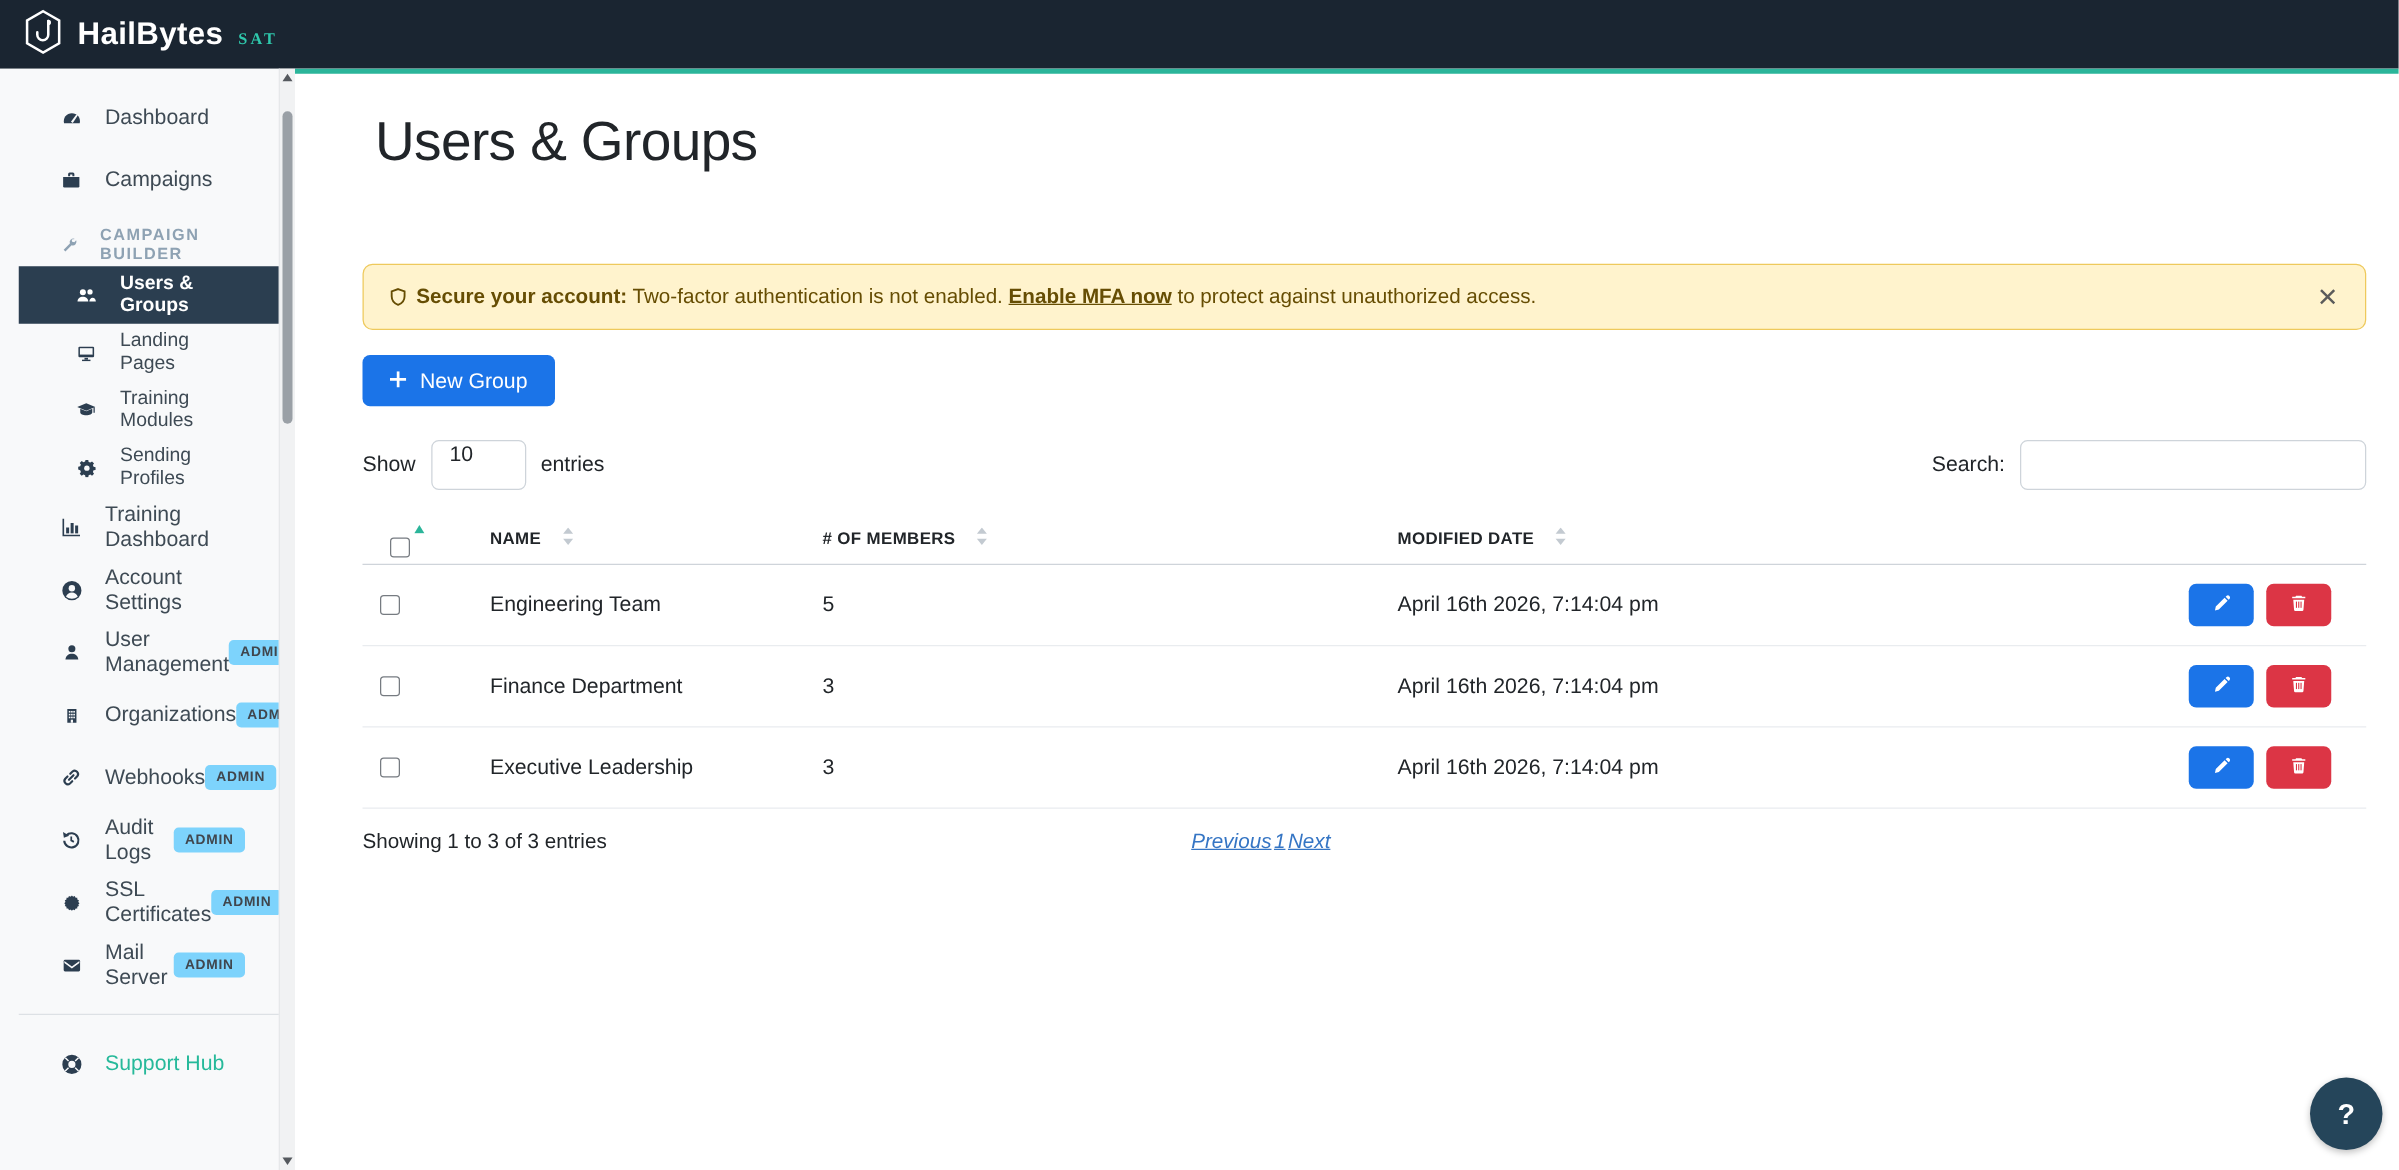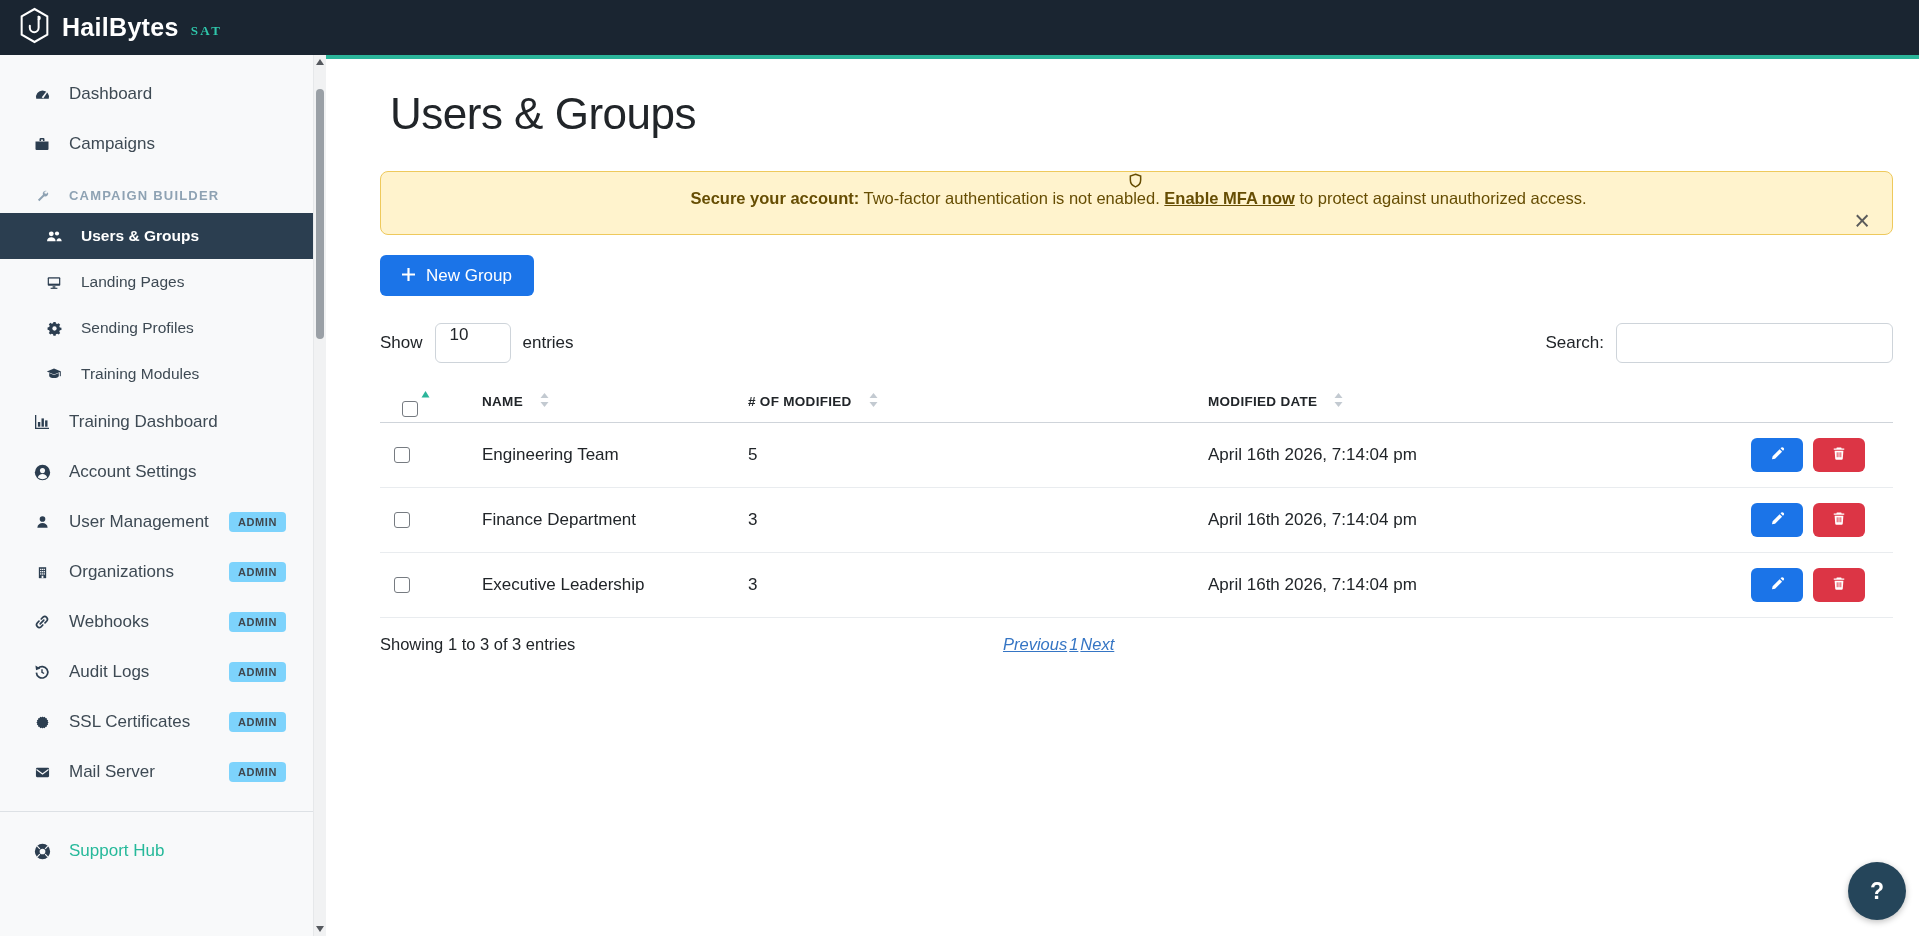--- a/index.html
+++ b/index.html
@@ -10,21 +10,21 @@
   
   .navbar { height:55px; background:#1a2531; display:flex; align-items:center; padding:0 18px; }
   .brand { display:flex; align-items:center; gap:11px; cursor:pointer; }
   .brand-name { color:#fff; font-size:25px; font-weight:bold; letter-spacing:.3px; }
   .brand-suffix { color:#2fc7ab; font-size:13px; font-weight:bold; letter-spacing:2.5px; margin-left:1px; margin-top:7px;font-family:Liberation Serif, serif; }
 
   
   .layout { display:flex; height:881px; }
 
   
-  .sidebar { width:326px; flex-shrink:0; background:#f8f9fa; position:relative; padding:14px 0 0 0; box-shadow:inset -1px 0 0 #e4e7ea; }
+  .sidebar { width:236px; flex-shrink:0; background:#f8f9fa; position:relative; padding:14px 0 0 15px; box-shadow:inset -1px 0 0 #e4e7ea; }
   .side-item { display:flex; align-items:center; height:50px; padding:0 40px 0 30px; color:#3e4a54; font-size:17px; cursor:pointer; }
   .side-item.sub { height:46px; padding-left:42px; font-size:15.5px; }
   .side-item .ic { width:24px; margin-right:15px; color:#2c3e50; display:flex; justify-content:center; align-items:center; flex-shrink:0; }
   .side-item.active { background:#2b3e50; color:#fff; font-weight:bold; }
   .side-item.active .ic { color:#fff; }
   .side-item.accent .lbl { color:#26b99a; }
   .side-section { display:flex; align-items:center; height:36px; margin-top:8px; padding:0 30px; color:#8ea2b3; font-size:13px; font-weight:bold; letter-spacing:1.2px; }
   .side-section .ic { width:24px; margin-right:15px; color:#8ea2b3; display:flex; justify-content:center; }
   .badge-admin { margin-left:auto; background:#7dd3fc; color:#40464d; font-size:11px; font-weight:bold; padding:4px 9px; border-radius:4px; letter-spacing:.6px; }
   .side-divider { height:1px; background:#dde1e5; margin:14px 0; }
@@ -35,21 +35,21 @@
   .scroll-btn.up { top:0; } .scroll-btn.down { bottom:0; }
   .tri-up { width:0; height:0; border-left:4px solid transparent; border-right:4px solid transparent; border-bottom:6px solid #55595e; }
   .tri-down { width:0; height:0; border-left:4px solid transparent; border-right:4px solid transparent; border-top:6px solid #55595e; }
   .scroll-thumb { position:absolute; left:2px; top:34px; width:8px; height:250px; background:#9aa0a6; border-radius:5px; cursor:pointer; }
 
   
   .main { flex:1; border-top:4px solid #2bb59a; padding:0 26px 0 54px; position:relative; background:#fff; }
   .page-title { margin-top:30px; margin-left:10px; font-size:44px; font-weight:500; color:#212529; letter-spacing:-.5px; }
 
   
-  .alert { margin-top:32px; height:64px; display:flex; align-items:center; background:#fff3cd; border:1px solid #eec95c; border-radius:8px; padding:0 16px 0 20px; color:#664d03; font-size:16.5px;flex-direction:column; }
+  .alert { margin-top:72px; height:53px; display:flex; align-items:center; background:#fff3cd; border:1px solid #eec95c; border-radius:8px; padding:0 16px 0 20px; color:#664d03; font-size:16.5px; }
   .alert .ic-shield { display:flex; margin-right:7px; }
   .alert-link { color:#664d03; font-weight:bold; text-decoration:underline; }
   .alert-close { margin-left:auto; font-size:27px; line-height:1; color:#5b5b5b; cursor:pointer; padding:0 6px; font-weight:400; }
 
   
   .btn-primary { margin-top:20px; display:inline-flex; align-items:center; gap:11px; height:41px; padding:0 22px; background:#1b74e8; border:none; border-radius:6px; color:#fff; font-size:17px; font-family:inherit; cursor:pointer; }
 
   
   .controls { margin-top:27px; display:flex; align-items:center; font-size:17px; color:#212529; }
   .entries-input { width:76px; height:40px; margin:0 12px; border:1px solid #ced4da; border-radius:6px; font-size:17px; padding:0 0 16px 14px; color:#212529; font-family:inherit; }
@@ -145,36 +145,36 @@
               <rect x="6.5" y="12" width="3" height="1.6"></rect>
               <rect x="4.4" y="13.6" width="7.2" height="1.2"></rect>
               <rect x="2.6" y="3.8" width="10.8" height="5.6" fill="#f8f9fa"></rect>
               <rect x="2.6" y="9.4" width="10.8" height="1.2"></rect>
             </svg>
           </span>
           <span class="lbl">Landing Pages</span>
         </div>
         <div class="side-item sub">
           <span class="ic">
-            <svg viewBox="0 0 16 16" width="15" height="15" fill="currentColor">
-              <path d="M6.8 1h2.4l.3 1.7 1.5.6 1.4-1 1.7 1.7-1 1.4.6 1.5 1.7.3v2.4l-1.7.3-.6 1.5 1 1.4-1.7 1.7-1.4-1-1.5.6-.3 1.7H6.8l-.3-1.7-1.5-.6-1.4 1-1.7-1.7 1-1.4-.6-1.5L.6 9.2V6.8l1.7-.3.6-1.5-1-1.4 1.7-1.7 1.4 1 1.5-.6z"></path>
-              <circle fill="#f8f9fa" cx="8" cy="8" r="2.3"></circle>
-            </svg>
-          </span>
-          <span class="lbl">Sending Profiles</span>
-        </div>
-        <div class="side-item sub">
-          <span class="ic">
             <svg viewBox="0 0 16 16" width="18" height="16" fill="currentColor">
               <path d="M8 2.5L.8 5.5 8 8.5l7.2-3z"></path>
               <path d="M3.2 6.9v3c0 1.2 2.1 2.2 4.8 2.2s4.8-1 4.8-2.2v-3L8 8.9z"></path>
               <rect x="13.8" y="5.8" width="1" height="4.4"></rect>
             </svg>
           </span>
           <span class="lbl">Training Modules</span>
+        </div>
+        <div class="side-item sub">
+          <span class="ic">
+            <svg viewBox="0 0 16 16" width="15" height="15" fill="currentColor">
+              <path d="M6.8 1h2.4l.3 1.7 1.5.6 1.4-1 1.7 1.7-1 1.4.6 1.5 1.7.3v2.4l-1.7.3-.6 1.5 1 1.4-1.7 1.7-1.4-1-1.5.6-.3 1.7H6.8l-.3-1.7-1.5-.6-1.4 1-1.7-1.7 1-1.4-.6-1.5L.6 9.2V6.8l1.7-.3.6-1.5-1-1.4 1.7-1.7 1.4 1 1.5-.6z"></path>
+              <circle fill="#f8f9fa" cx="8" cy="8" r="2.3"></circle>
+            </svg>
+          </span>
+          <span class="lbl">Sending Profiles</span>
         </div>
         <div class="side-item">
           <span class="ic">
             <svg viewBox="0 0 16 16" width="16" height="16" fill="currentColor">
               <path d="M1 1h1.3v12.7H15V15H1z"></path>
               <rect x="3.9" y="8" width="2.4" height="4.7"></rect>
               <rect x="7.5" y="4.4" width="2.4" height="8.3"></rect>
               <rect x="11.1" y="6.4" width="2.4" height="6.3"></rect>
             </svg>
           </span>
@@ -333,21 +333,21 @@
               </svg></span>
         </div>
         <div class="th">
           <span>NAME</span>
             <span><svg width="9" height="14" viewBox="0 0 9 14">
                 <path d="M4.5 0l4 5h-8z" fill="#c3cad1"></path>
                 <path d="M4.5 14l-4-5h8z" fill="#c3cad1"></path>
               </svg></span>
         </div>
         <div class="th">
-          <span># OF MODIFIED</span>
+          <span># OF MEMBERS</span>
             <span><svg width="9" height="14" viewBox="0 0 9 14">
                 <path d="M4.5 0l4 5h-8z" fill="#c3cad1"></path>
                 <path d="M4.5 14l-4-5h8z" fill="#c3cad1"></path>
               </svg></span>
         </div>
         <div class="th">
           <span>MODIFIED DATE</span>
             <span><svg width="9" height="14" viewBox="0 0 9 14">
                 <path d="M4.5 0l4 5h-8z" fill="#c3cad1"></path>
                 <path d="M4.5 14l-4-5h8z" fill="#c3cad1"></path>

